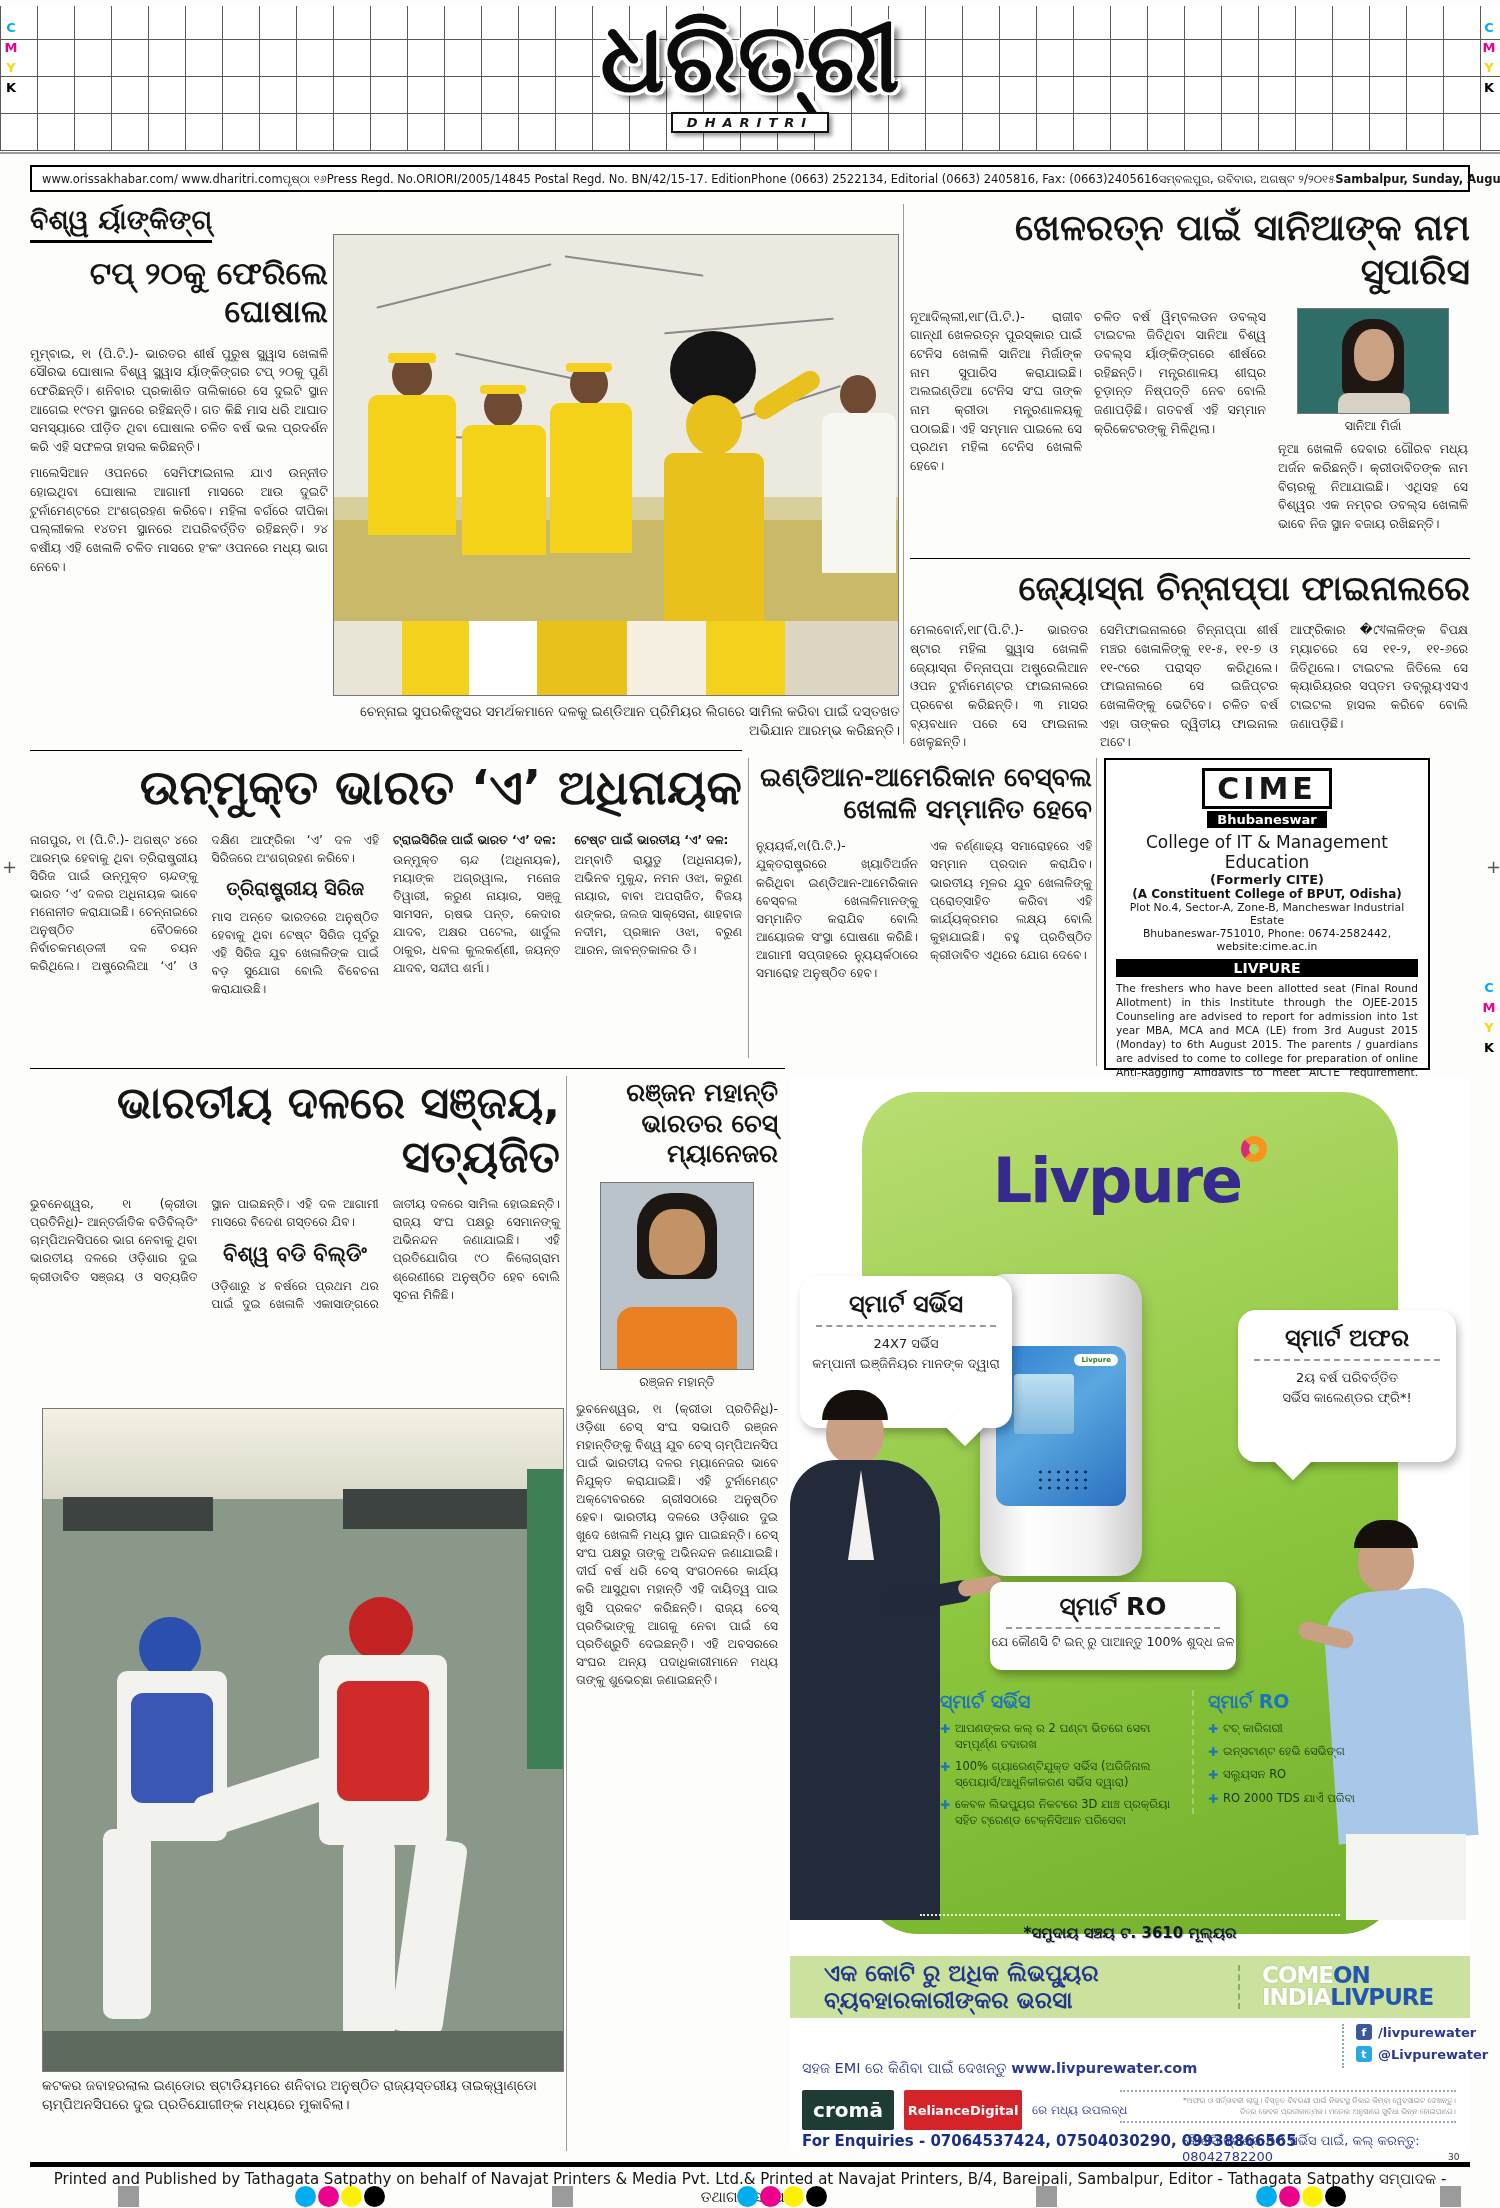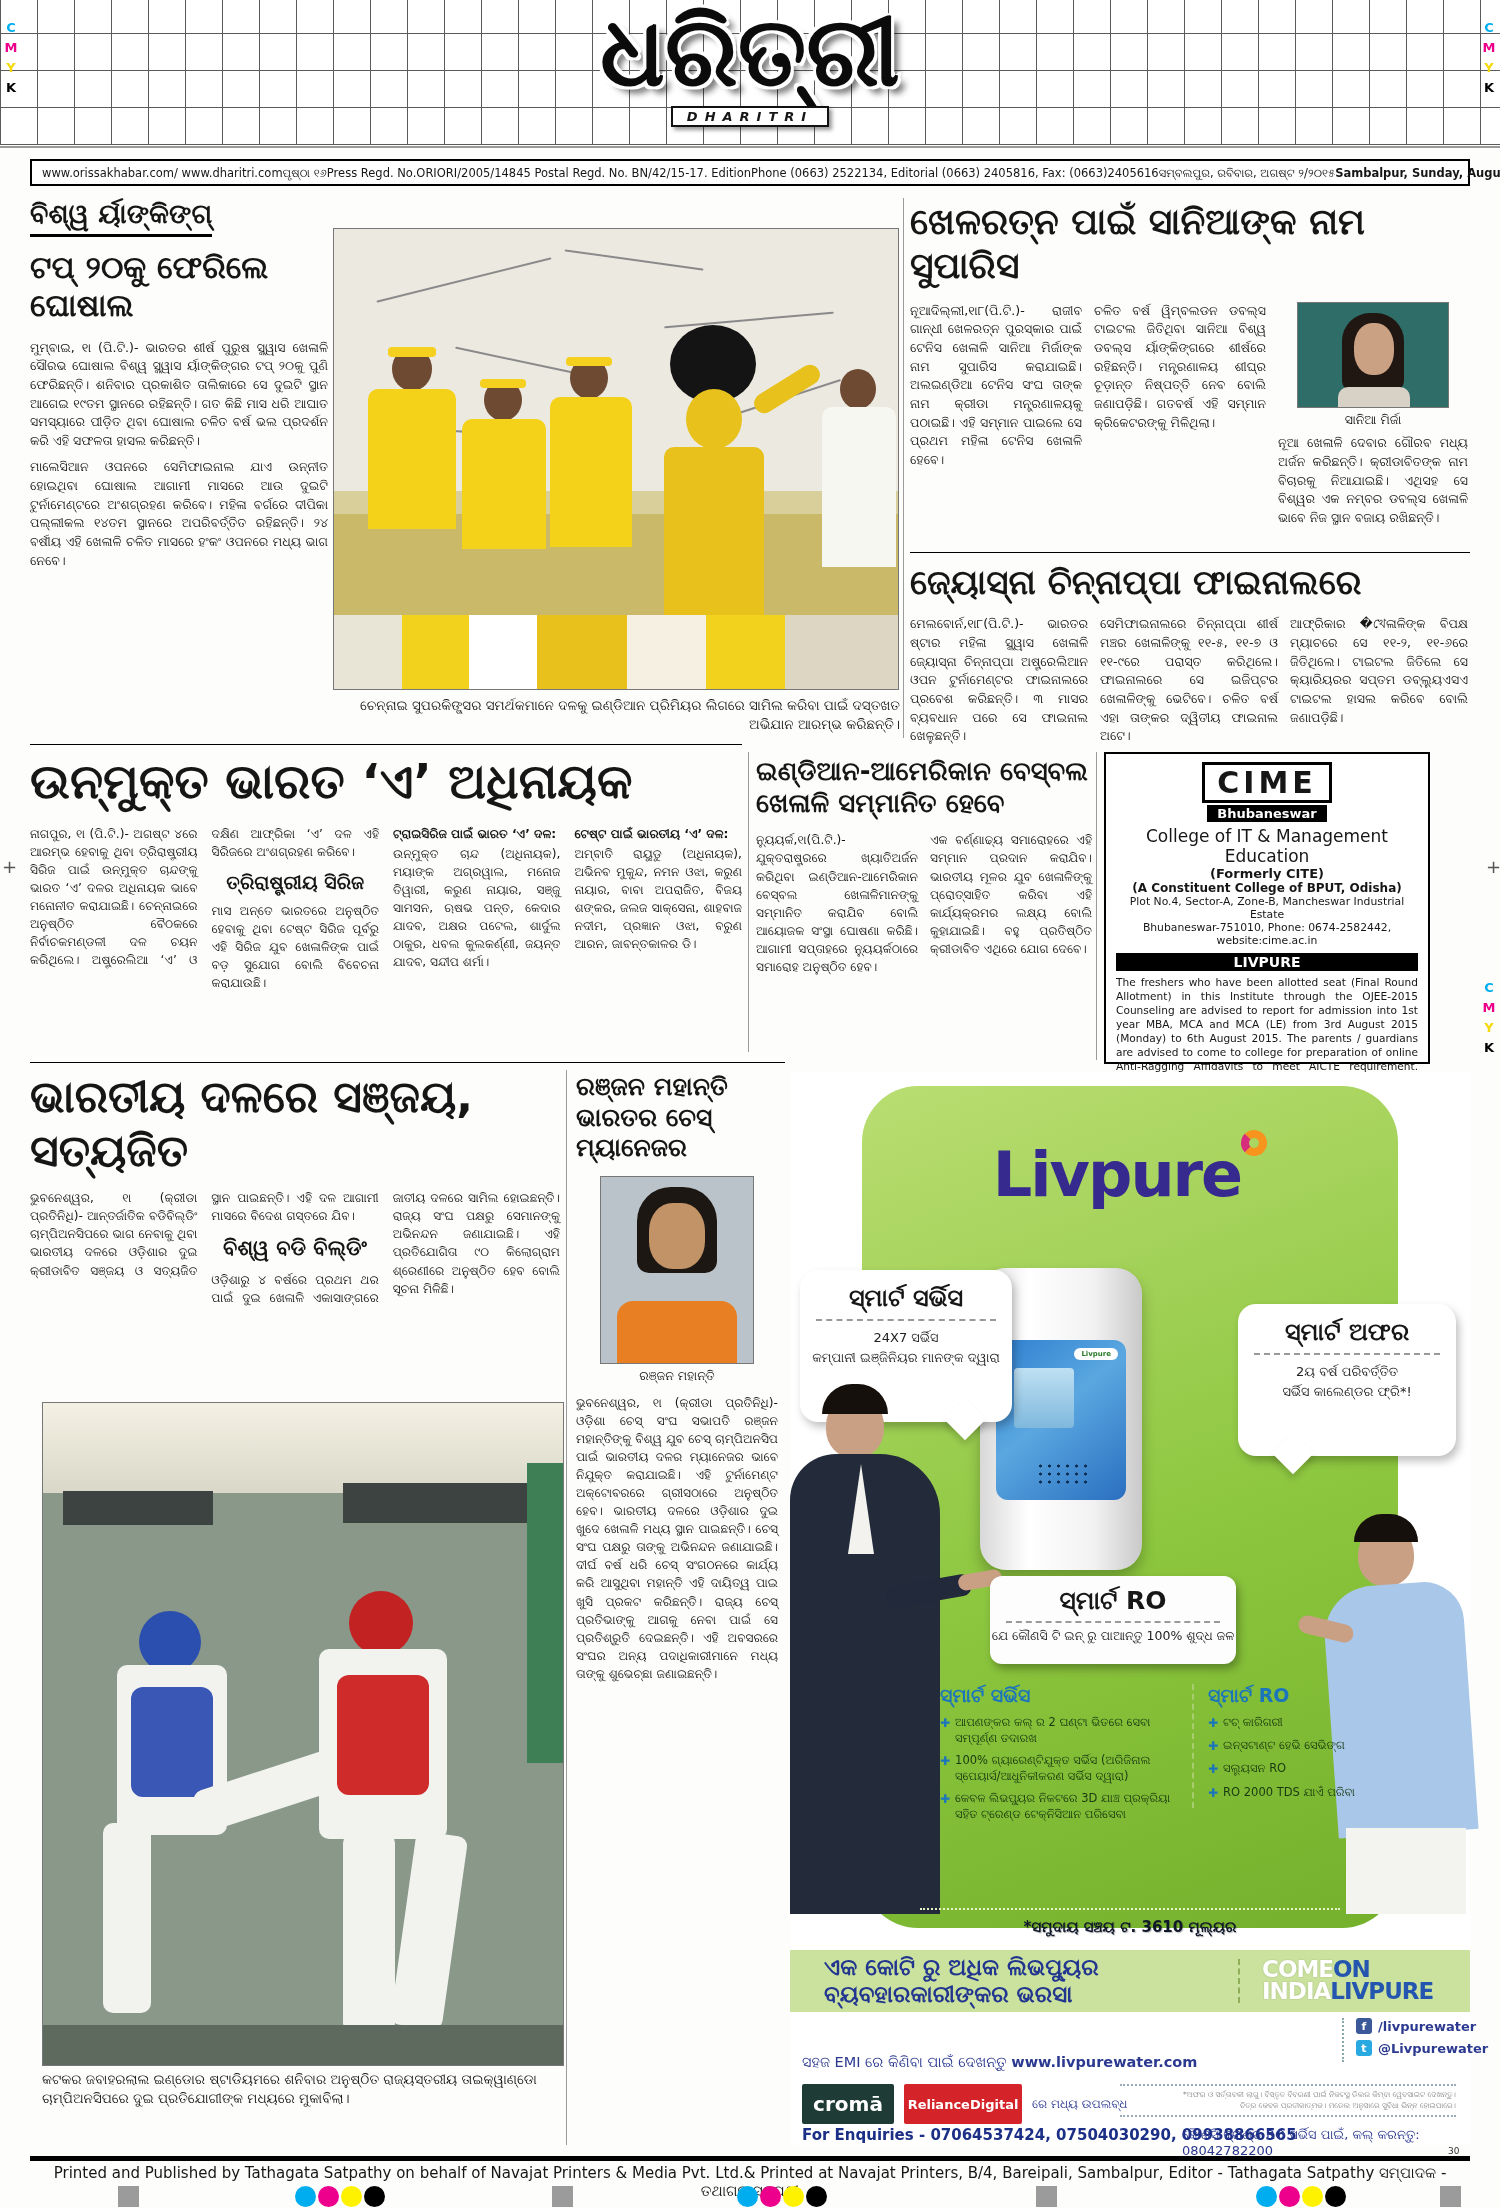--- a/index.html
+++ b/index.html
@@ -1,37 +1,37 @@
 <!DOCTYPE html>
 <html><head>
 <meta charset="utf-8">
 <style>
   html,body{margin:0;padding:0;background:#777;}
   #page{position:relative;width:1500px;height:2208px;background:#fdfdfb;margin:0 auto;
         font-family:"DejaVu Sans","Liberation Sans",sans-serif;color:#161616;overflow:hidden;}
-  .abs{position:absolute;}
+  .abs{position:absolute;margin-top:6px;}
   
   .masthead{left:0;top:0;width:1500px;height:145px;
     background-image:repeating-linear-gradient(0deg,#5a5a5a 0 1px,transparent 1px 37px),
                      repeating-linear-gradient(90deg,#5a5a5a 0 1px,transparent 1px 37px);
     background-color:#fff;}
   .logo-wrap{left:0;top:0;width:1500px;text-align:center;}
   .logo-odia{font-size:96px;font-weight:bold;line-height:1.1;color:#0b0b0b;
     text-shadow:-3px -3px 0 #fff,3px -3px 0 #fff,-3px 3px 0 #fff,3px 3px 0 #fff,7px 7px 6px rgba(0,0,0,.55);}
   .logo-latin{display:inline-block;margin-top:-14px;background:#fff;border:2px solid #111;
     padding:1px 14px;font-size:13px;font-weight:bold;font-style:italic;letter-spacing:7px;
     box-shadow:3px 3px 4px rgba(0,0,0,.4);}
   .gray-line{left:0;top:146px;width:1500px;height:2px;background:#9a9a9a;}
   
   .infobar{left:30px;top:159px;width:1440px;height:27px;border:2px solid #000;background:#fff;
     display:flex;align-items:center;justify-content:space-between;padding:0 10px;box-sizing:border-box;
     font-size:11.5px;white-space:nowrap;}
   
   .kicker{font-size:27px;font-weight:bold;border-bottom:3px solid #000;display:inline-block;padding-bottom:4px;}
-  .headline{font-weight:bold;text-align:left;line-height:1.22;}
+  .headline{font-weight:bold;text-align:right;line-height:1.22;}
   .body-txt{font-size:12.6px;line-height:1.48;text-align:justify;}
   .subhead{font-weight:bold;text-align:center;font-size:19px;margin:6px 0;}
   .boldlead{font-weight:bold;}
   .vrule{background:#9b9b9b;width:1px;}
   .hrule{background:#000;height:1px;}
   .caption{font-size:13.5px;line-height:1.4;}
   .photo{border:1px solid #777;overflow:hidden;}
   
   .csk{background:linear-gradient(#ece9e0 0 57%,#d8cf9a 57% 62%,#cbb96a 62% 100%);}
   .board-line{position:absolute;background:#8a8a8a;height:2px;border-radius:2px;}

